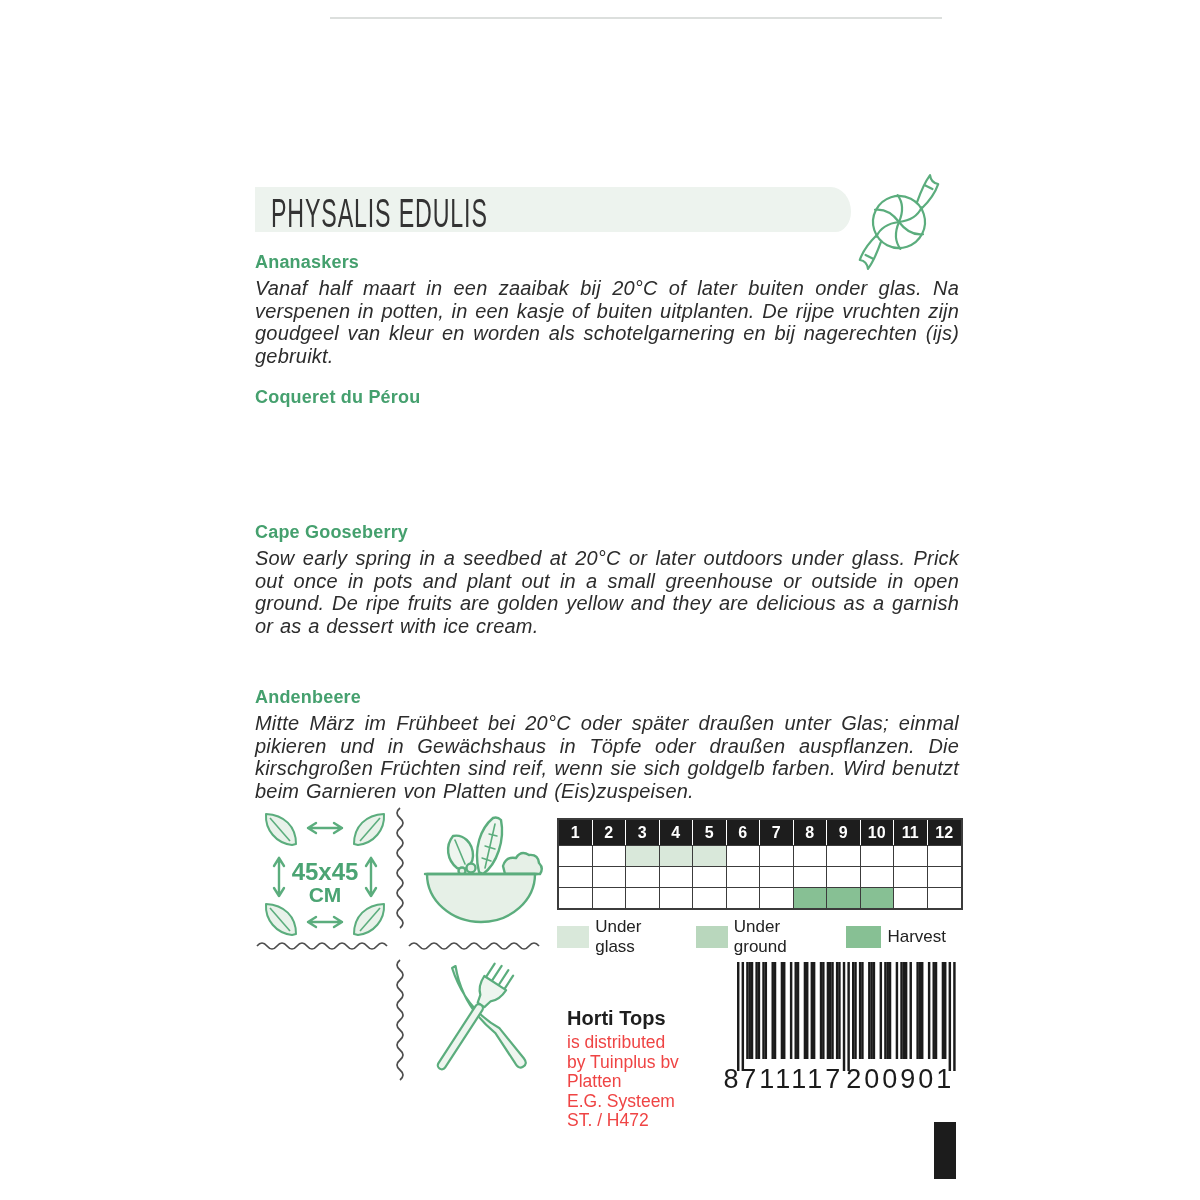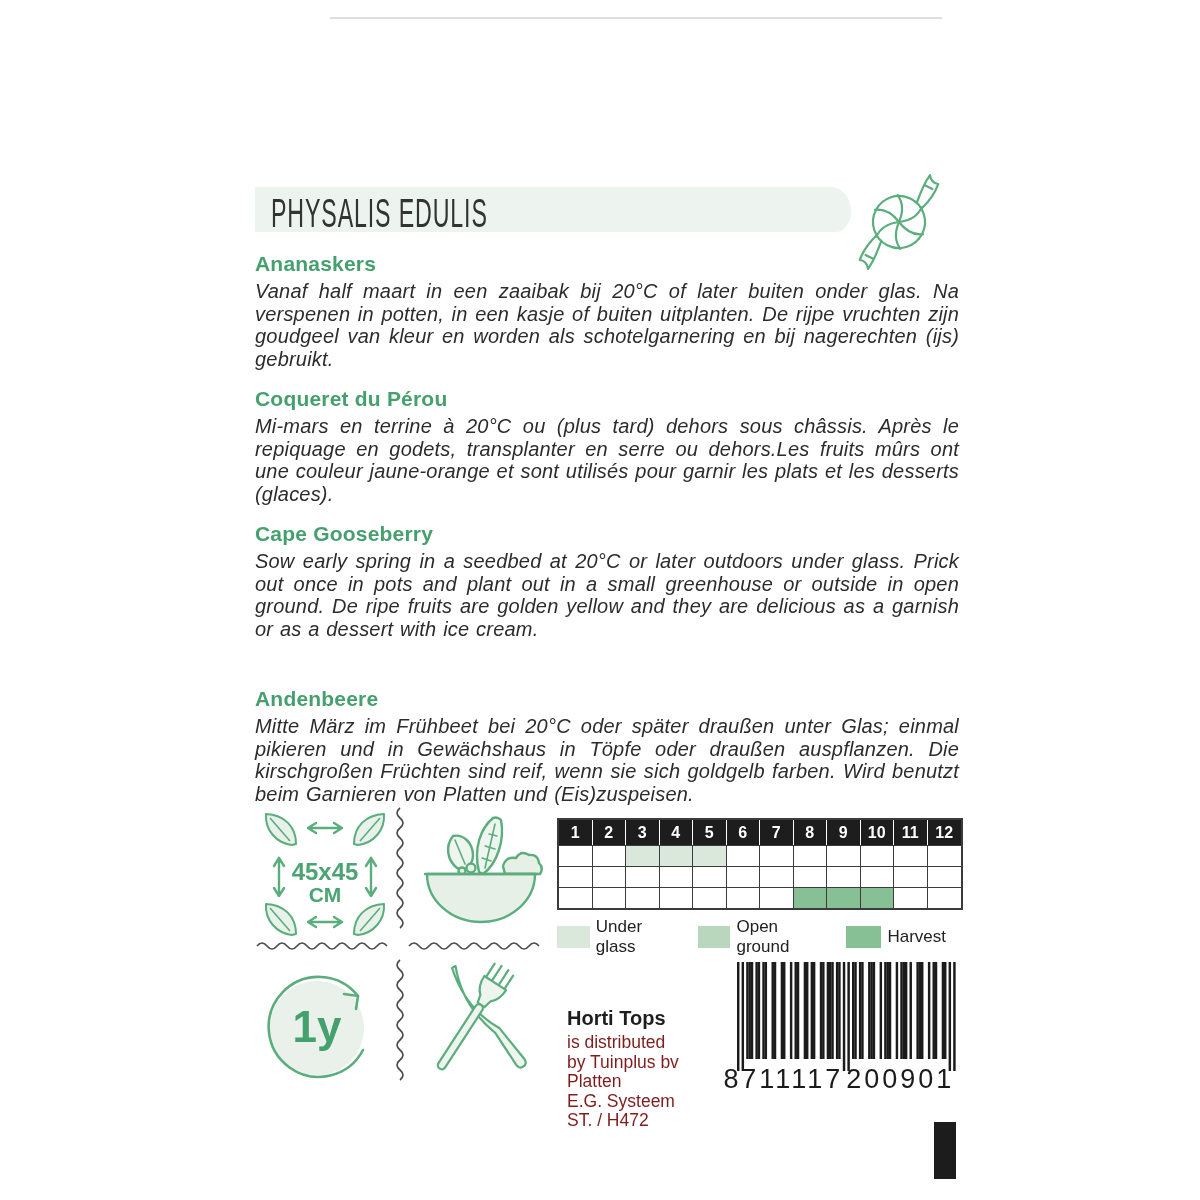--- a/index.html
+++ b/index.html
@@ -15,21 +15,21 @@
   
   .title-row{left:255px;top:184px;width:720px;height:60px;}
   .title-band{position:absolute;left:0;top:3px;width:596px;height:45px;background:#edf3ee;
     border-radius:0 26px 20px 0 / 0 32px 26px 0;}
   .title-text{position:absolute;left:16px;top:6px;font-size:40px;font-weight:400;color:#333;
     letter-spacing:1.5px;white-space:nowrap;transform:scale(0.58,1.02);transform-origin:left top;}
   .candy{position:absolute;left:588px;top:-12px;}
 
   
   .sec{left:255px;width:704px;}
-  .sec h2{font-size:21px;font-weight:bold;color:#45a06e;margin:0 0 4px 0;letter-spacing:0.2px;}
+  .sec h2{font-size:18px;font-weight:bold;color:#45a06e;margin:0 0 4px 0;letter-spacing:0.2px;}
   .sec p{font-size:20px;line-height:22.6px;margin:0;text-align:justify;color:#2c2c2c;
     letter-spacing:0.2px;word-spacing:1px;font-style:italic;}
 
   
   .info-area{left:255px;top:800px;width:706px;height:300px;}
   .wavy{color:#4d4d4d;}
 
   
   .calendar{position:absolute;left:302px;top:18px;width:406px;}
   .cal-grid{display:grid;grid-template-columns:repeat(12,1fr);grid-template-rows:25px 21px 21px 21px;
@@ -40,21 +40,21 @@
   .cal-cell{background:#fff;border-right:1.5px solid #3c3c3c;border-top:1.5px solid #3c3c3c;}
   .cal-cell.lastcol{border-right:none;}
   .cal-legend{display:flex;margin-top:7px;align-items:center;justify-content:flex-end;}
   .legend-item{display:flex;align-items:center;margin-right:17px;}
   .legend-swatch{width:35px;height:22px;display:inline-block;margin-right:6px;}
   .legend-label{font-size:17px;color:#222;}
 
   
   .distributor{position:absolute;left:312px;top:162px;width:160px;}
   .distributor .name{font-size:20px;font-weight:bold;color:#1e1e1e;margin-bottom:3px;margin-top:45px;}
-  .distributor .line{font-size:17.5px;line-height:19.5px;color:#7f1d1d;}
+  .distributor .line{font-size:17.5px;line-height:19.5px;color:#ef4444;}
 
   
   .barcode-wrap{position:absolute;left:468px;top:160px;width:245px;height:135px;}
   .barcode-wrap text{font-family:"Liberation Sans", sans-serif;}
 
   .print-mark{left:934px;top:1122px;width:22px;height:57px;background:#1c1c1c;}
 
   svg{display:block;}
 </style>
 </head>
@@ -83,21 +83,20 @@
     </svg>
   </div>
 </div>
 
 <div class="abs sec" style="top:252px">
   <h2>Ananaskers</h2>
   <p>Vanaf half maart in een zaaibak bij 20°C of later buiten onder glas. Na verspenen in potten, in een kasje of buiten uitplanten. De rijpe vruchten zijn goudgeel van  kleur en worden als schotelgarnering  en bij nagerechten (ijs) gebruikt.</p>
 </div>
 <div class="abs sec" style="top:387px">
   <h2>Coqueret du Pérou</h2>
-  <p>Mi-mars en terrine à 20°C ou (plus tard) dehors sous châssis. Après le repiquage en godets, transplanter en serre ou dehors.Les fruits mûrs ont une couleur jaune-orange et sont utilisés pour garnir les plats et les desserts (glaces).</p>
 </div>
 <div class="abs sec" style="top:522px">
   <h2>Cape Gooseberry</h2>
   <p>Sow early spring in a seedbed at 20°C or later outdoors under glass. Prick out once in pots and plant out in a small greenhouse or outside in open ground. De ripe fruits are golden yellow and they are delicious as a garnish or as a dessert with ice cream.</p>
 </div>
 <div class="abs sec" style="top:687px">
   <h2>Andenbeere</h2>
   <p>Mitte März im Frühbeet bei 20°C oder später draußen unter Glas; einmal pikieren und in Gewächshaus in Töpfe oder draußen auspflanzen. Die kirschgroßen Früchten sind reif,  wenn sie sich goldgelb farben. Wird benutzt beim Garnieren von Platten und (Eis)zuspeisen.</p>
 </div>
 
@@ -200,48 +199,40 @@
         <div class="cal-cell"></div>
         <div class="cal-cell lastcol"></div>
       </div>
     <div class="cal-legend">
         <div class="legend-item">
           <span class="legend-swatch" style="background: rgb(217, 232, 218);"></span>
           <span class="legend-label">Under glass</span>
         </div>
         <div class="legend-item">
           <span class="legend-swatch" style="background: rgb(185, 215, 189);"></span>
-          <span class="legend-label">Open ground</span>
+          <span class="legend-label">Under ground</span>
         </div>
         <div class="legend-item">
           <span class="legend-swatch" style="background: rgb(135, 192, 148);"></span>
           <span class="legend-label">Harvest</span>
         </div>
       </div>
   </div>
 
   <div class="abs wavy" style="left:0;top:140px">
     <svg width="136" height="12" viewBox="0 0 136 12">
       <path d="M2,6 q5,-6 10,0 t10,0 t10,0 t10,0 t10,0 t10,0 t10,0 t10,0 t10,0 t10,0 t10,0 t10,0 t10,0" fill="none" stroke="#4d4d4d" stroke-width="1.7"></path>
     </svg>
   </div>
   <div class="abs wavy" style="left:152px;top:140px">
     <svg width="136" height="12" viewBox="0 0 136 12">
       <path d="M2,6 q5,-6 10,0 t10,0 t10,0 t10,0 t10,0 t10,0 t10,0 t10,0 t10,0 t10,0 t10,0 t10,0 t10,0" fill="none" stroke="#4d4d4d" stroke-width="1.7"></path>
     </svg>
   </div>
 
-  <div class="abs" style="left:2px;top:160px">
-    <svg width="130" height="130" viewBox="0 0 130 130">
-      <circle cx="60" cy="68" r="47" fill="#e9f1ea"></circle>
-      <path d="M106,90 A50,50 0 1 1 101,36" fill="none" stroke="#5bad7d" stroke-width="2.6" stroke-linecap="round"></path>
-      <path d="M101,36 l-14,-2 M101,36 l-2,13" fill="none" stroke="#5bad7d" stroke-width="2.6" stroke-linecap="round"></path>
-      <text x="60" y="82" text-anchor="middle" font-size="44" font-weight="bold" fill="#45a06e">1y</text>
-    </svg>
-  </div>
 
   <div class="abs wavy" style="left:139px;top:158px">
     <svg width="12" height="132" viewBox="0 0 12 132">
       <path d="M6,2 q-6,5 0,10 t0,10 t0,10 t0,10 t0,10 t0,10 t0,10 t0,10 t0,10 t0,10 t0,10 t0,10" fill="none" stroke="#4d4d4d" stroke-width="1.7"></path>
     </svg>
   </div>
 
   <div class="abs" style="left:158px;top:156px">
     <svg width="140" height="142" viewBox="0 0 140 142">
       <g fill="#eef5ef" stroke="#5bad7d" stroke-width="2.2" stroke-linejoin="round" stroke-linecap="round">

